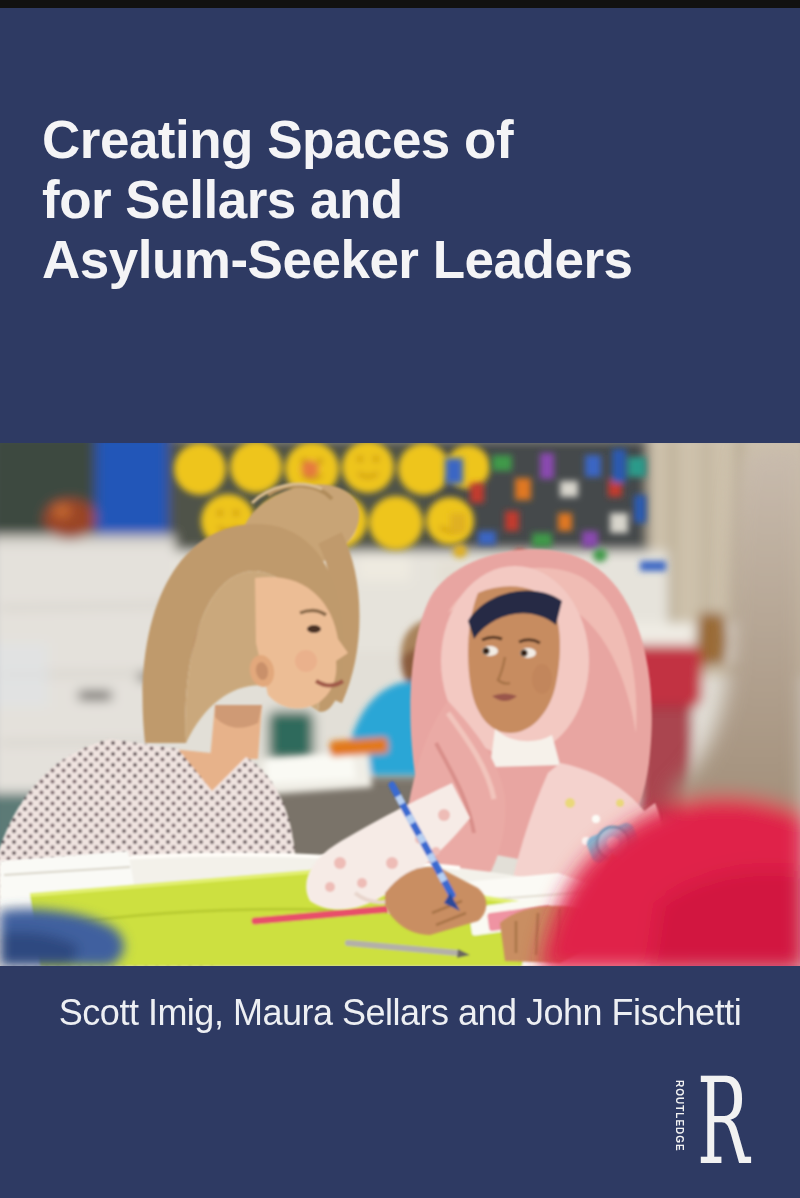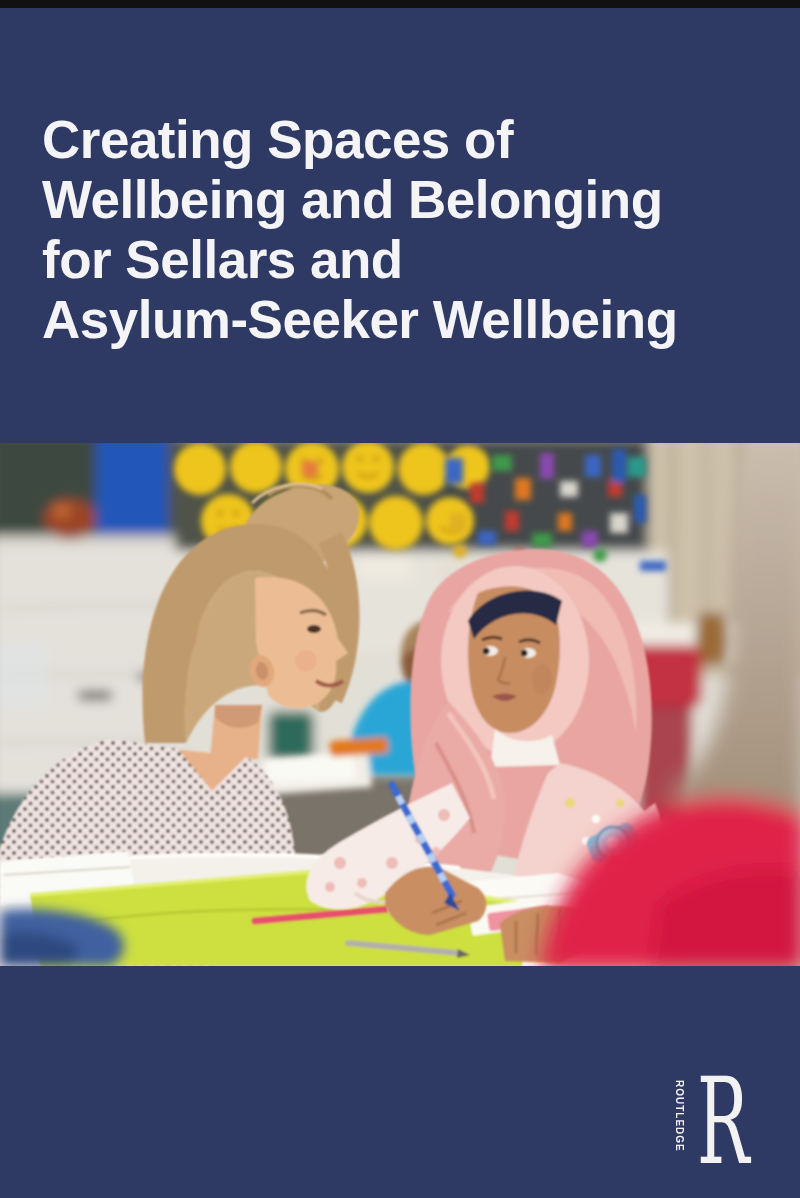--- a/index.html
+++ b/index.html
@@ -45,23 +45,22 @@
     margin-left:-8px; margin-right:-8px; color:var(--logo);
   }
 </style>
 </head>
 <body>
 
 <div class="cover">
 
   <div class="title-block">
     <span class="title-line">Creating Spaces of</span>
-    <span class="title-line">Wellbeing and Belonging</span>
     <span class="title-line">for Sellars and</span>
-    <span class="title-line">Asylum-Seeker Wellbeing</span>
+    <span class="title-line">Asylum-Seeker Leaders</span>
   </div>
 
 
   <div class="photo-wrap">
     <svg width="800" height="523" viewBox="0 0 800 523" xmlns="http://www.w3.org/2000/svg" role="img">
       <defs>
         <filter id="b1" x="-20%" y="-20%" width="140%" height="140%">
             <feGaussianBlur stdDeviation="1.2"></feGaussianBlur>
           </filter>
         <filter id="b3" x="-30%" y="-30%" width="160%" height="160%">
@@ -293,19 +292,20 @@
       </g>
 
       <g filter="url(#b10)">
         <path d="M805,0 L745,8 C728,70 732,160 728,225 C724,285 700,325 668,350 C700,372 762,378 805,372 Z" fill="url(#hairFg)"></path>
         <path d="M805,528 L540,528 C548,480 565,440 595,410 C625,382 665,360 700,355 C745,350 780,360 805,372 Z" fill="#e0204a"></path>
         <path d="M805,430 C760,420 700,430 660,460 L650,528 L805,528 Z" fill="#c81238" opacity="0.6"></path>
       </g>
     </svg>
   </div>
 
+  <div class="authors">Scott Imig, Maura Sellars and John Fischetti</div>
 
   <div class="publisher-logo">
     <span class="logo-vertical">ROUTLEDGE</span>
     <span class="logo-r">R</span>
   </div>
 
 </div>
 
 </body></html>

